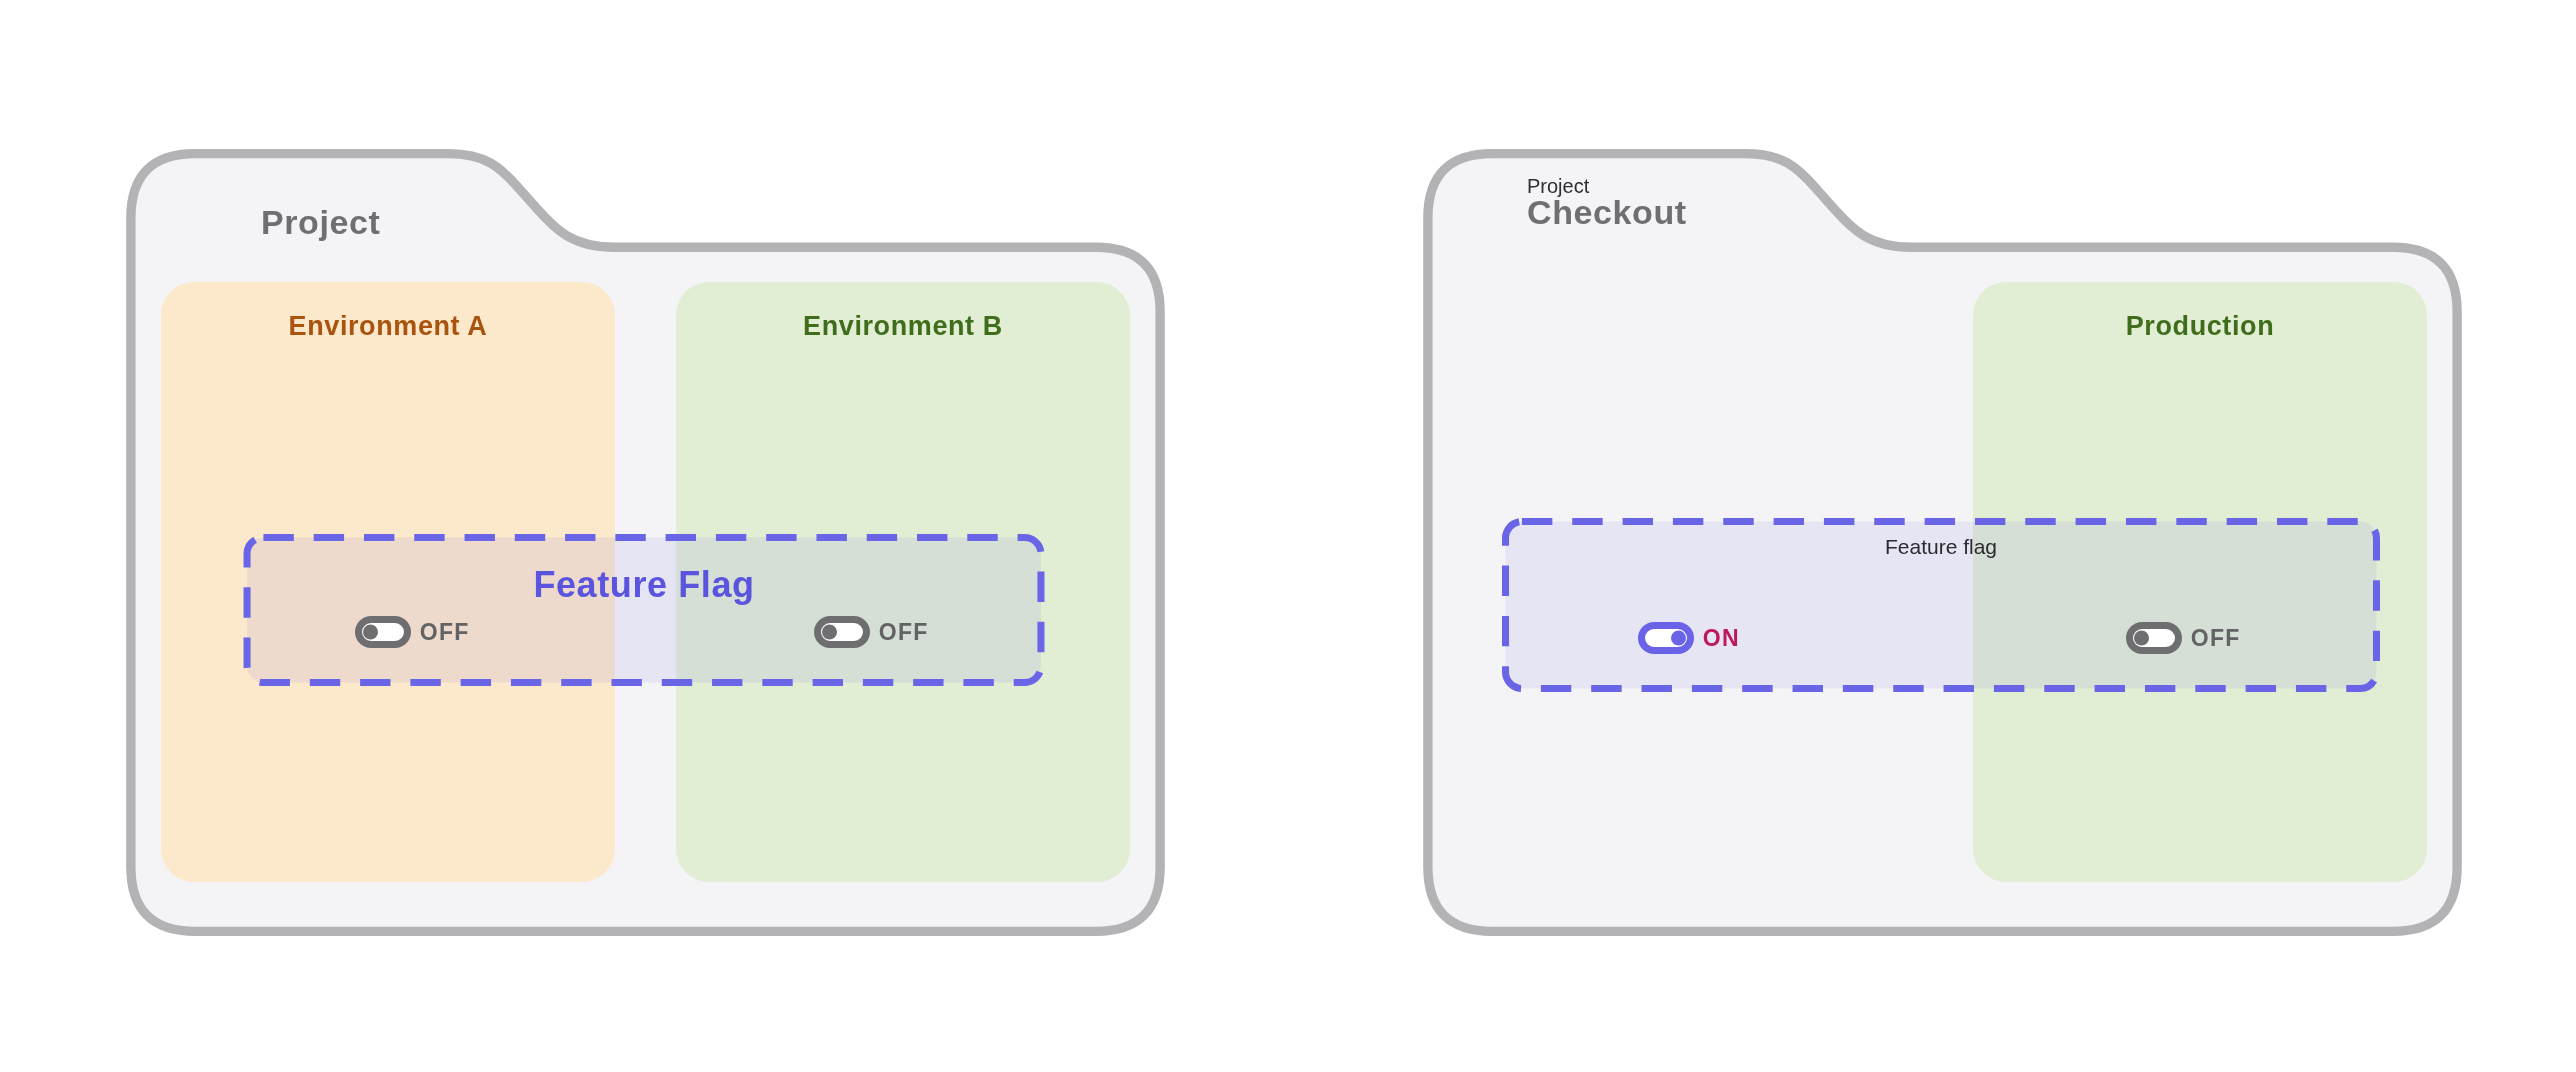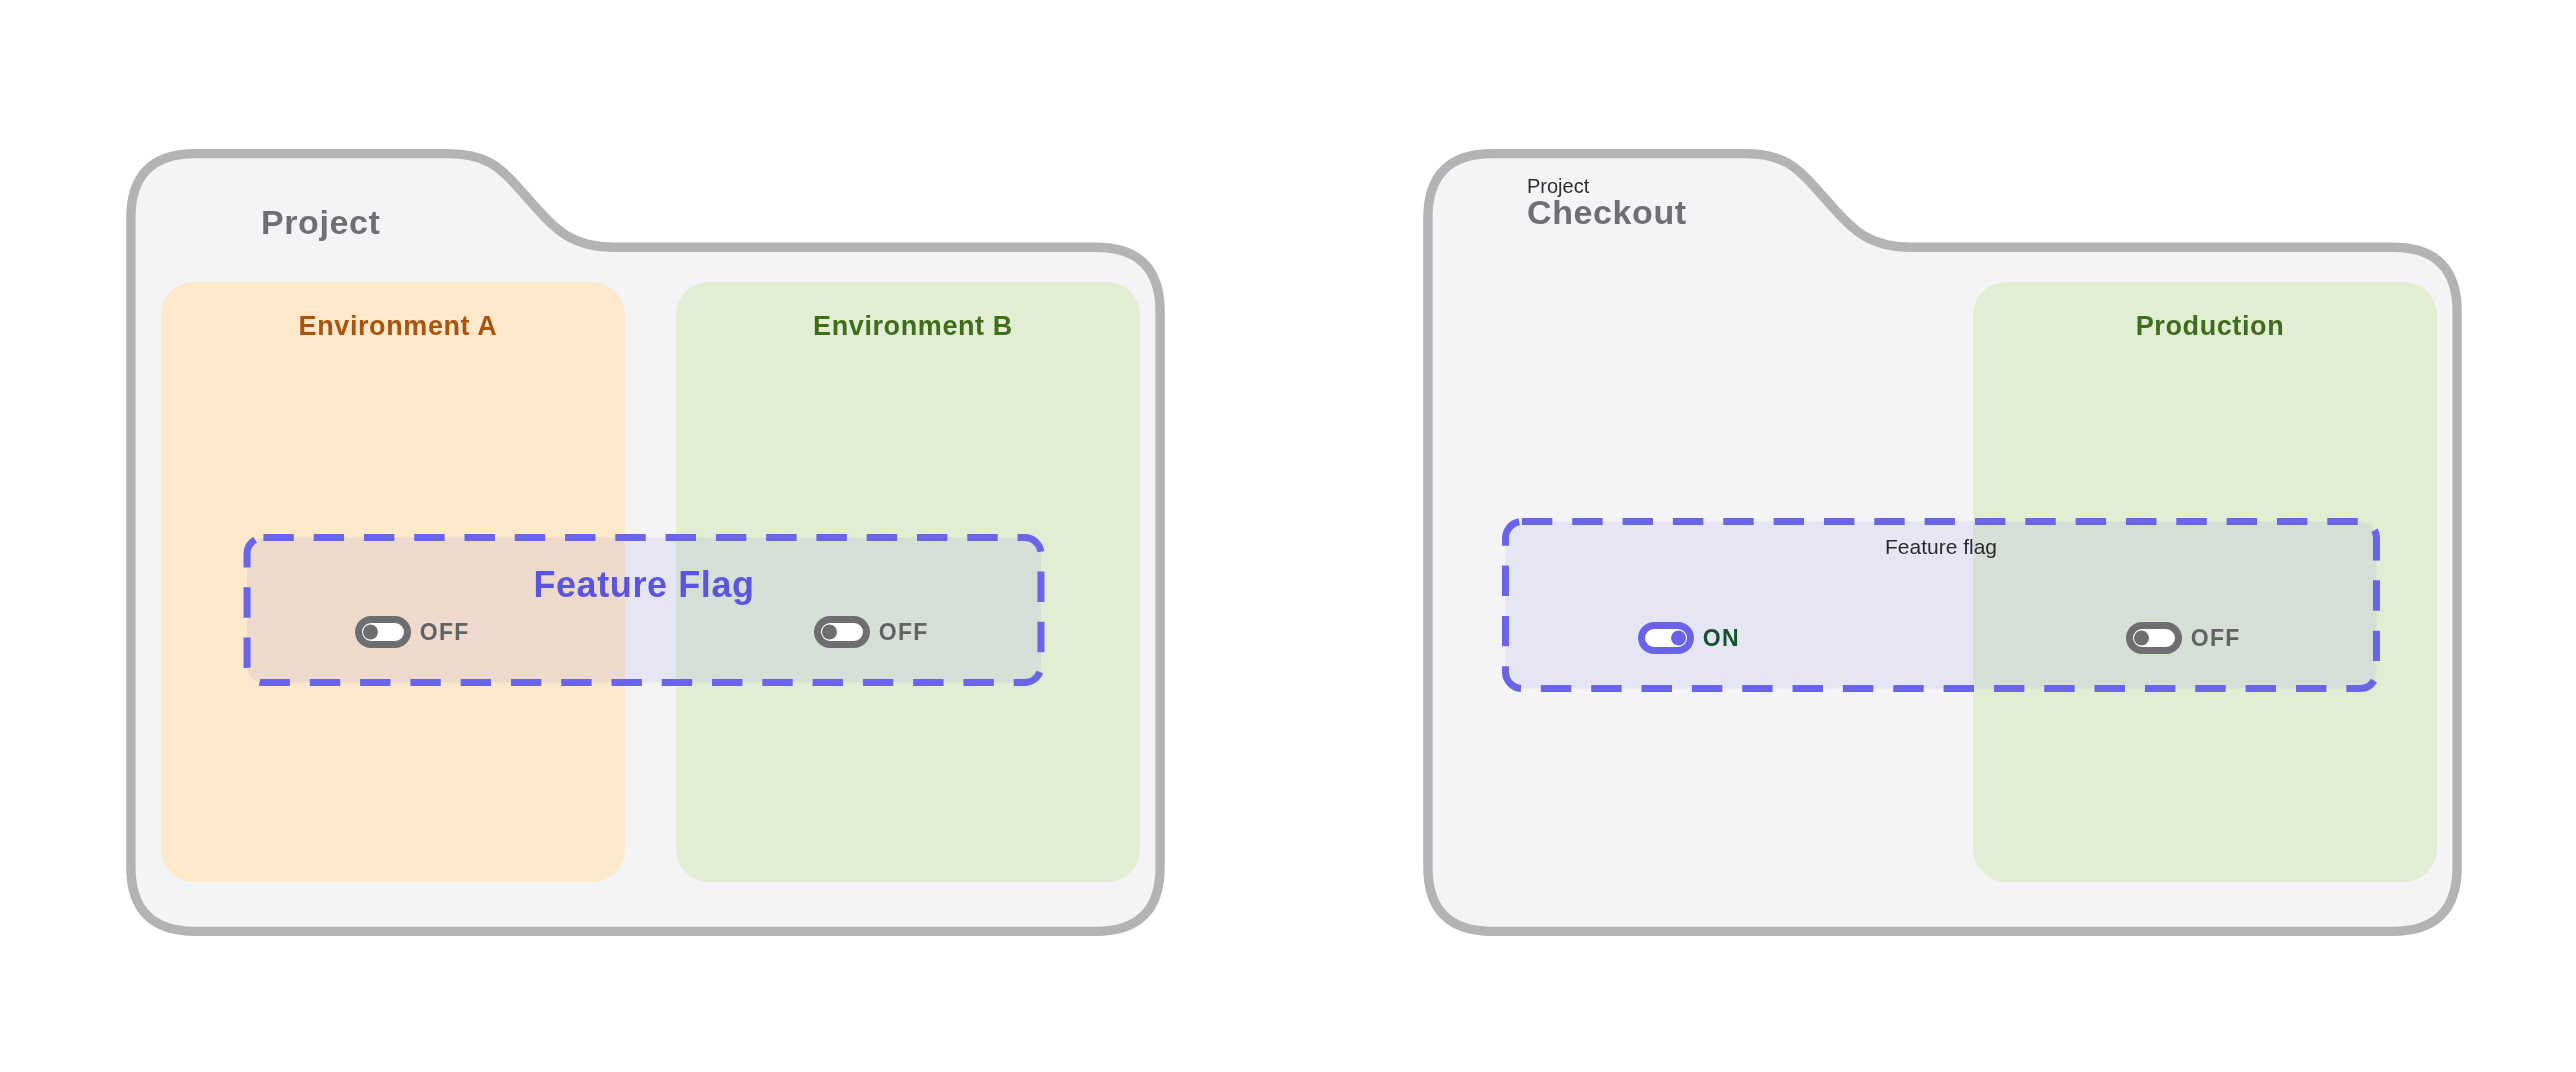--- a/index.html
+++ b/index.html
@@ -40,21 +40,20 @@
   }
   .folder.right .folder-title{left:104px;top:44px;}
 
   .env-card{
     position:absolute;
     top:133px;
     width:454px;
     height:600px;
     border-radius:33px;
     text-align:center;
-    padding-left:10px;
   }
   .env-card.slot-a{left:35px;}
   .env-card.slot-b{left:550px;}
   .env-card.orange{background:#fce8ca;}
   .env-card.green{background:#e1eed4;}
   .env-label{
     display:inline-block;
     margin-top:29px;
     font-size:27px;
     font-weight:bold;
@@ -112,21 +111,21 @@
   .toggle.gray{border:7.6px solid #6e6e71;}
   .toggle.gray .knob{background:#6e6e71;left:1.2px;}
   .toggle.purple{border:7.6px solid #6a63e8;}
   .toggle.purple .knob{background:#6a63e8;right:1.2px;}
   .toggle-state{
     font-size:23px;
     font-weight:bold;
     letter-spacing:1.2px;
   }
   .toggle-group.gray  .toggle-state{color:#636366;}
-  .toggle-group.purple .toggle-state{color:#14532d;}
+  .toggle-group.purple .toggle-state{color:#be185d;}
 </style>
 </head>
 <body>
 
 <div class="stage">
 
   <div class="folder left">
     <svg class="folder-shape" width="1039" height="787" viewBox="0 0 1775 1345">
       <path d="M 118,8 H 550 C 615,8 640,32 670,66 L 702,102 C 732,136 762,168 835,168
                H 1657 Q 1767,168 1767,278 V 1227 Q 1767,1337 1657,1337 H 118

